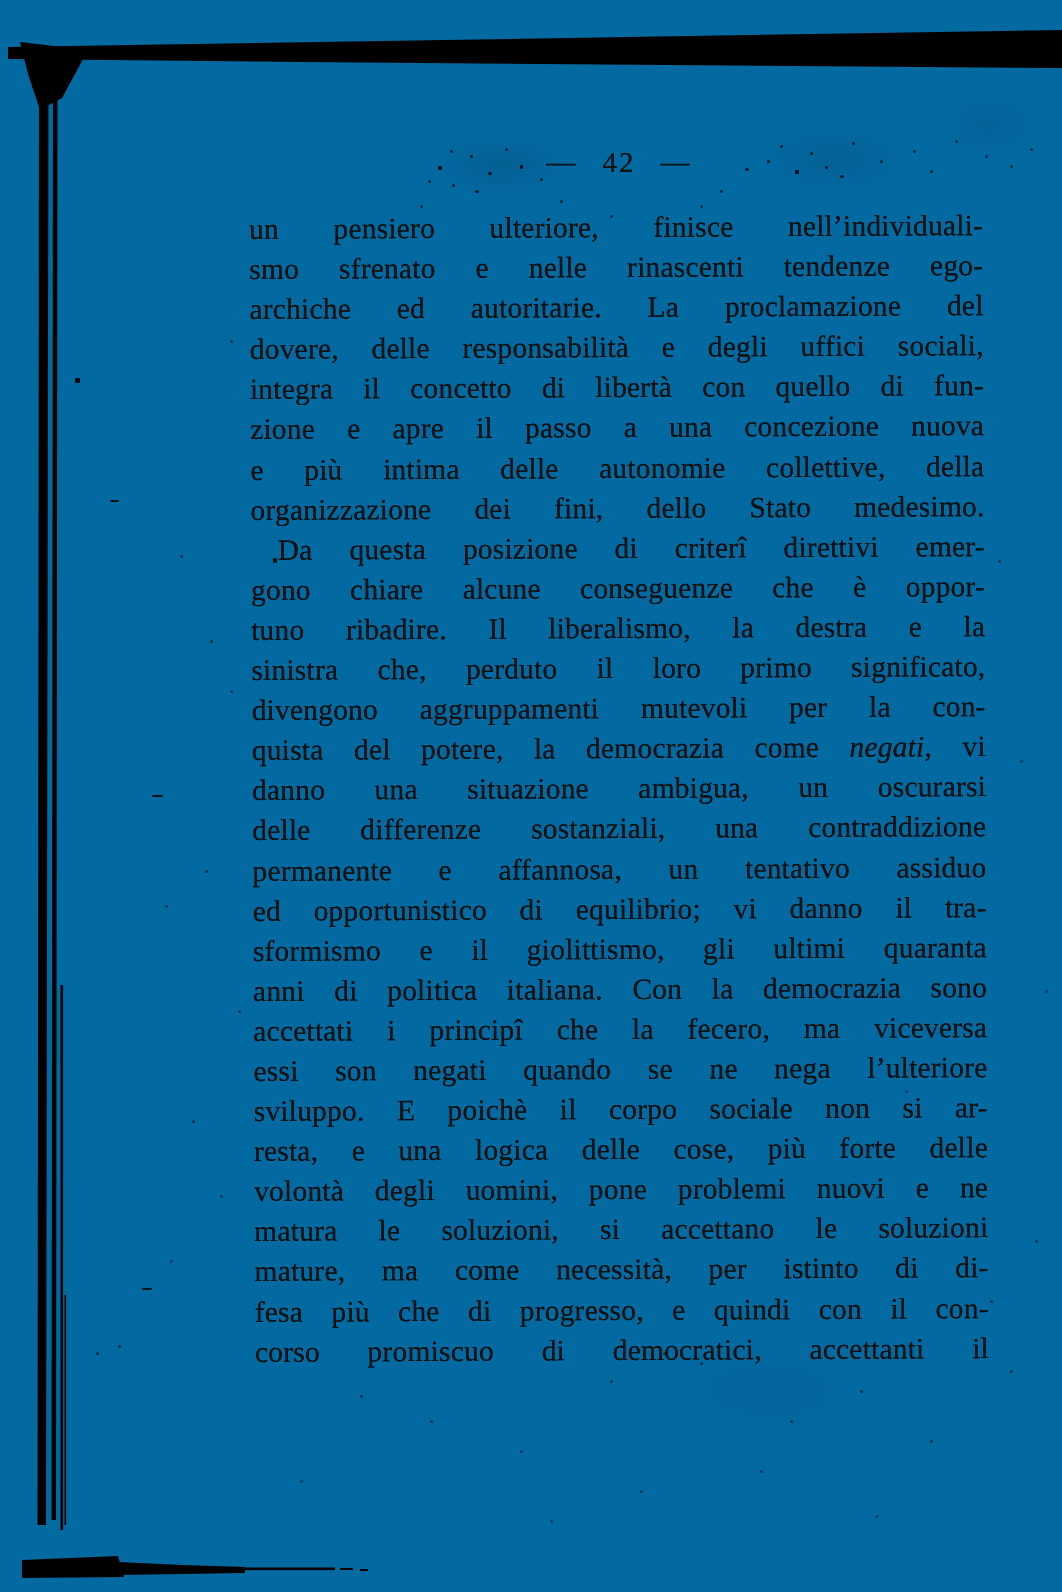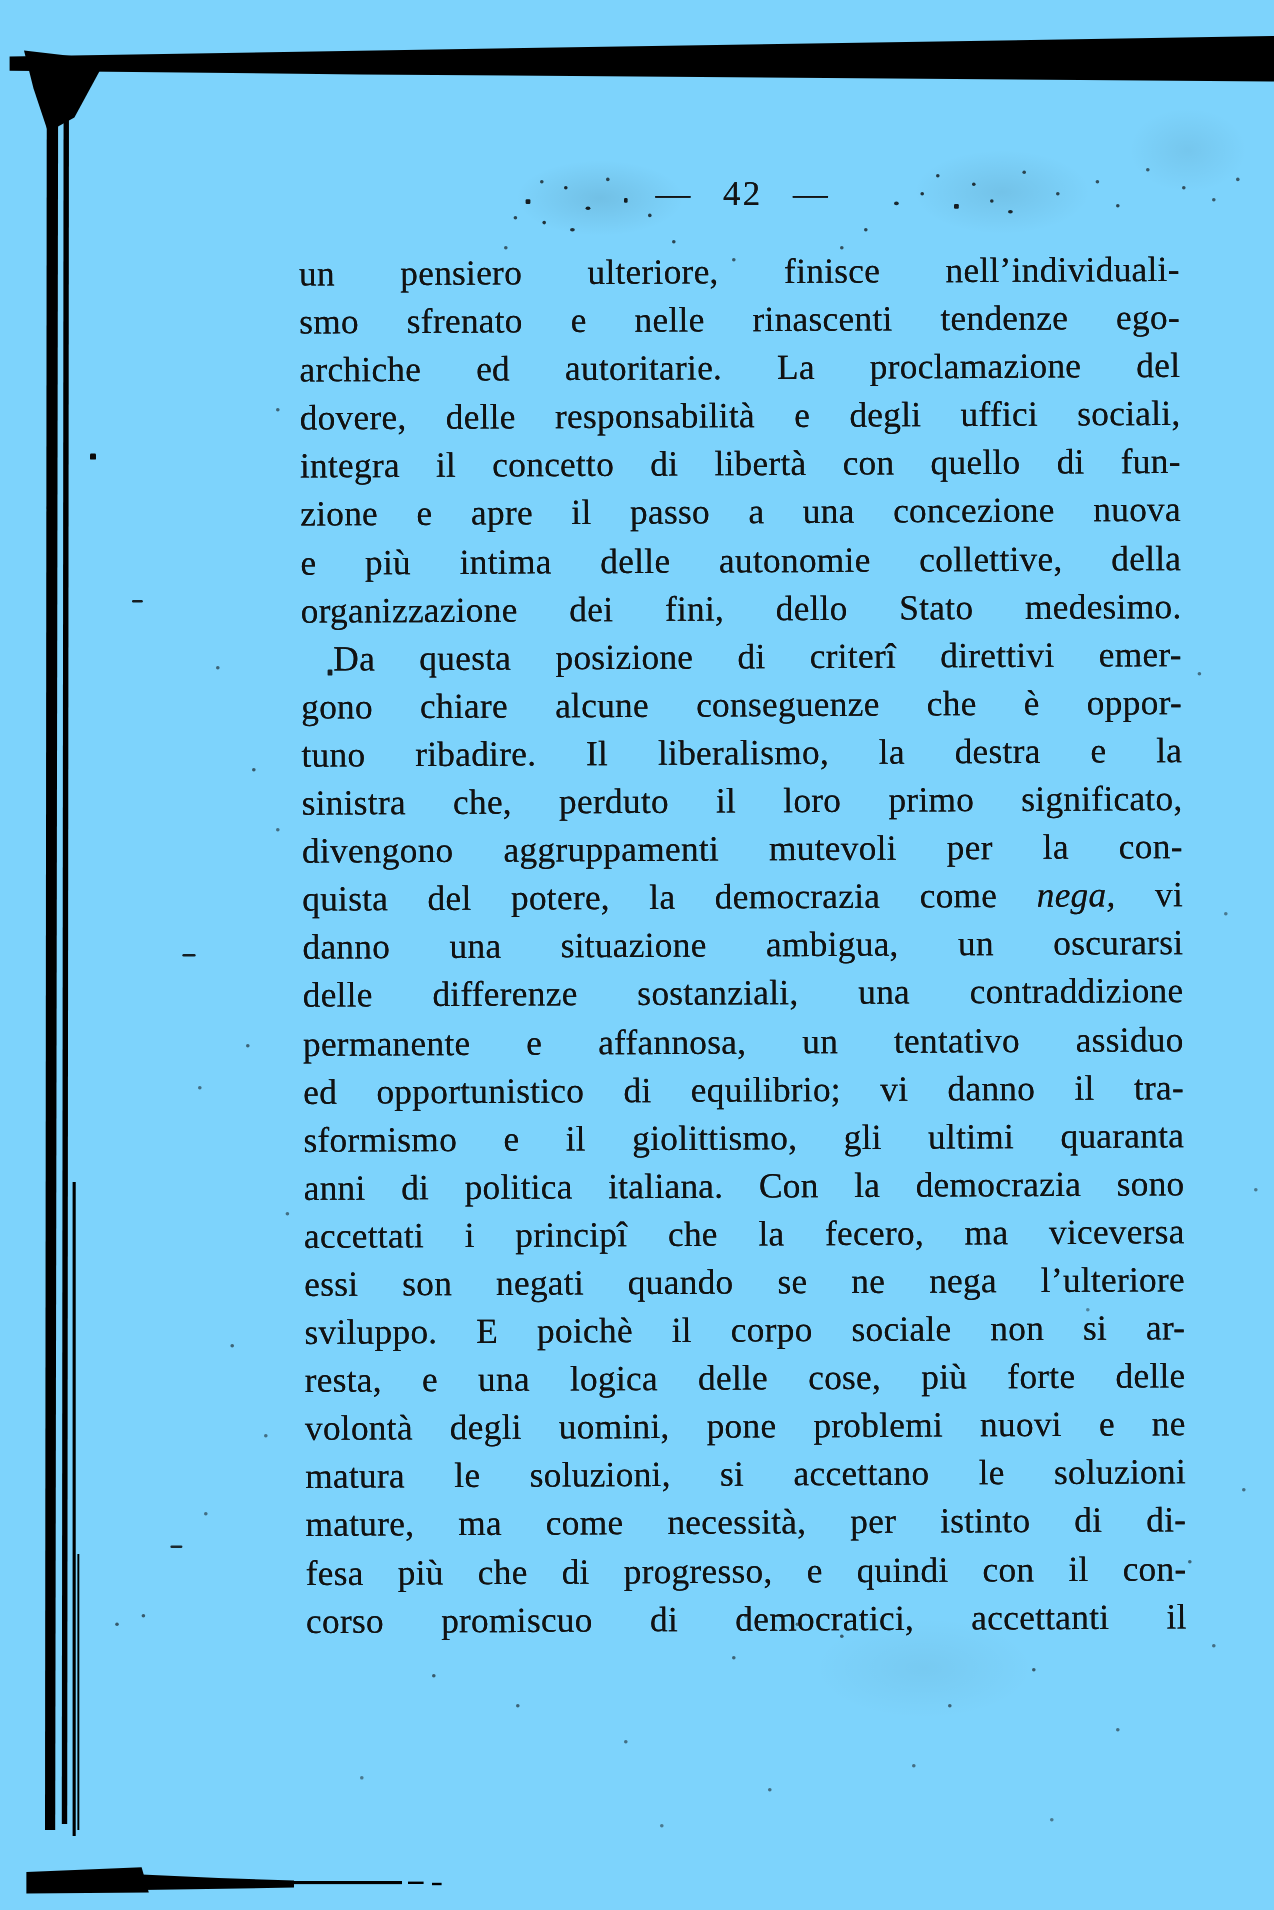--- a/index.html
+++ b/index.html
@@ -1,21 +1,21 @@
 <!DOCTYPE html>
 <html><head>
 <meta charset="utf-8">
 <style>
   html,body{margin:0;padding:0;}
   body{
     width:1062px;height:1592px;position:relative;overflow:hidden;
     background:#ffffff;
     font-family:"Liberation Serif","DejaVu Serif",serif;
   }
-  .page{position:absolute;inset:0;background:#7dd3fc;}
+  .page{position:absolute;inset:0;background:#0369a1;}
   .smudge{position:absolute;pointer-events:none;}
   .sm1{left:400px;top:120px;width:200px;height:90px;
        background:radial-gradient(closest-side,rgba(0,0,0,0.09),rgba(0,0,0,0) 70%);}
   .sm2{left:730px;top:110px;width:210px;height:100px;
        background:radial-gradient(closest-side,rgba(0,0,0,0.08),rgba(0,0,0,0) 70%);}
   .sm3{left:920px;top:75px;width:140px;height:100px;
        background:radial-gradient(closest-side,rgba(0,0,0,0.06),rgba(0,0,0,0) 70%);}
   .sm4{left:640px;top:1330px;width:260px;height:120px;
        background:radial-gradient(closest-side,rgba(0,0,0,0.045),rgba(0,0,0,0) 70%);}
   .header{
@@ -59,21 +59,21 @@
       <div class="line"><span>dovere, delle responsabilità e degli uffici sociali,</span></div>
       <div class="line"><span>integra il concetto di libertà con quello di fun-</span></div>
       <div class="line"><span>zione e apre il passo a una concezione nuova</span></div>
       <div class="line"><span>e più intima delle autonomie collettive, della</span></div>
       <div class="line"><span>organizzazione dei fini, dello Stato medesimo.</span></div>
       <div class="line indent"><span>Da questa posizione di criterî direttivi emer-</span></div>
       <div class="line"><span>gono chiare alcune conseguenze che è oppor-</span></div>
       <div class="line"><span>tuno ribadire. Il liberalismo, la destra e la</span></div>
       <div class="line"><span>sinistra che, perduto il loro primo significato,</span></div>
       <div class="line"><span>divengono aggruppamenti mutevoli per la con-</span></div>
-      <div class="line"><span>quista del potere, la democrazia come </span><i>nega,</i><span> vi</span></div>
+      <div class="line"><span>quista del potere, la democrazia come </span><i>negati,</i><span> vi</span></div>
       <div class="line"><span>danno una situazione ambigua, un oscurarsi</span></div>
       <div class="line"><span>delle differenze sostanziali, una contraddizione</span></div>
       <div class="line"><span>permanente e affannosa, un tentativo assiduo</span></div>
       <div class="line"><span>ed opportunistico di equilibrio; vi danno il tra-</span></div>
       <div class="line"><span>sformismo e il giolittismo, gli ultimi quaranta</span></div>
       <div class="line"><span>anni di politica italiana. Con la democrazia sono</span></div>
       <div class="line"><span>accettati i principî che la fecero, ma viceversa</span></div>
       <div class="line"><span>essi son negati quando se ne nega l’ulteriore</span></div>
       <div class="line"><span>sviluppo. E poichè il corpo sociale non si ar-</span></div>
       <div class="line"><span>resta, e una logica delle cose, più forte delle</span></div>

